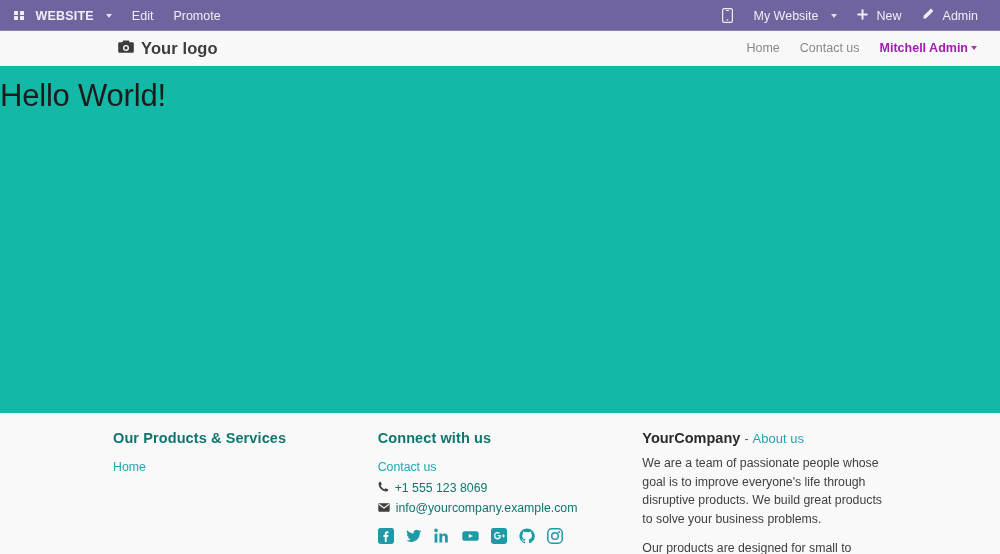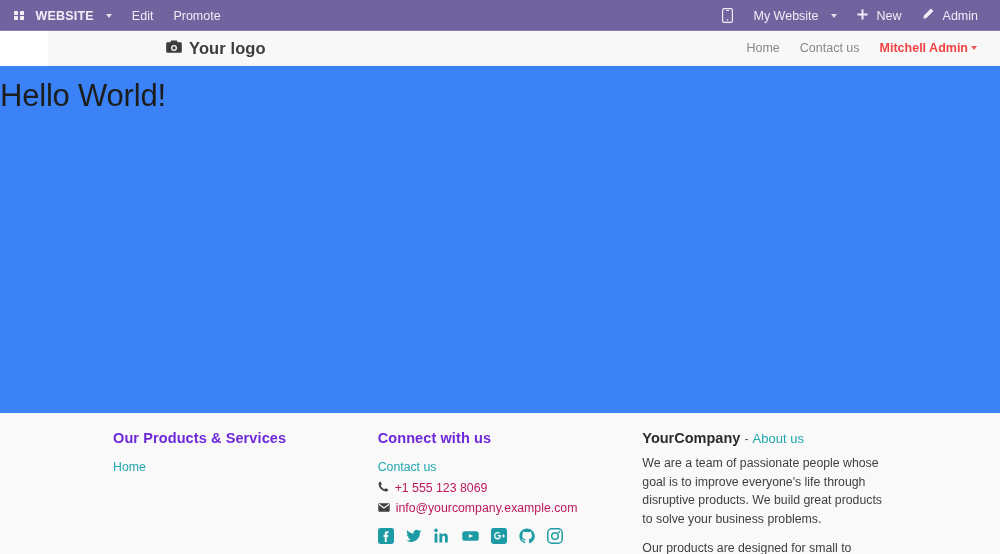--- a/index.html
+++ b/index.html
@@ -54,40 +54,39 @@
 
   
   .site-header {
     height: 35px;
     background: #f8f8f8;
     display: flex;
     align-items: center;
     padding: 0 14px 0 118px;
     border-bottom: 1px solid #f0f0f0;
     position: relative;
-    margin-left: 48px;
   }
   .brand {
     display: flex; align-items: center; gap: 7px;
     font-size: 16.5px; font-weight: 700; color: #3c3c3c;
     letter-spacing: .1px;
     cursor: pointer;
   }
   .site-nav { margin-left: auto; display: flex; align-items: center; gap: 2px; }
   .site-nav a {
     font-size: 12.5px; color: #888888; text-decoration: none;
     padding: 4px 9px; white-space: nowrap;
   }
   .site-nav .user {
-    color: #ef4444; font-weight: 700; display: flex; align-items: center;
+    color: #a21caf; font-weight: 700; display: flex; align-items: center;
   }
 
   
   .page-body {
-    background: #3b82f6;
+    background: #14b8a6;
     height: 347px;
     padding: 12px 0 0 0;
   }
   .hero-title {
     font-size: 31px;
     font-weight: 400;
     color: #1c1c1c;
     line-height: 1.15;
     letter-spacing: -.2px;
     padding-left: 0px;
@@ -102,32 +101,32 @@
     display: flex;
     gap: 0;
   }
   .fcol { }
   .fcol.products { width: 265px; }
   .fcol.connect { width: 265px; }
   .fcol.about { width: 258px; }
   .fcol h5 {
     font-size: 14.5px;
     font-weight: 700;
-    color: #6d28d9;
+    color: #0f766e;
     margin-bottom: 11px;
     letter-spacing: .1px;
   }
   .fcol a.link {
     color: #21a6b0;
     text-decoration: none;
     font-size: 12.3px;
     display: inline-block;
   }
   .contact-line {
-    font-size: 12.3px; color: #be185d;
+    font-size: 12.3px; color: #0f766e;
     display: flex; align-items: center; gap: 6px;
     margin-top: 6px;
   }
   .contact-line svg { flex: none; }
   .socials { display: flex; gap: 12px; margin-top: 13px; }
   .socials a { color: #1d9ba5; display: block; line-height: 0; }
   .about-head { font-size: 14.5px; font-weight: 700; color: #2b2b2b; margin-bottom: 8px; }
   .about-head .dash { font-weight: 400; color: #555; font-size: 12.5px; }
   .about-head a { color: #21a6b0; text-decoration: none; font-size: 13px; font-weight: 400; }
   .about-p {

